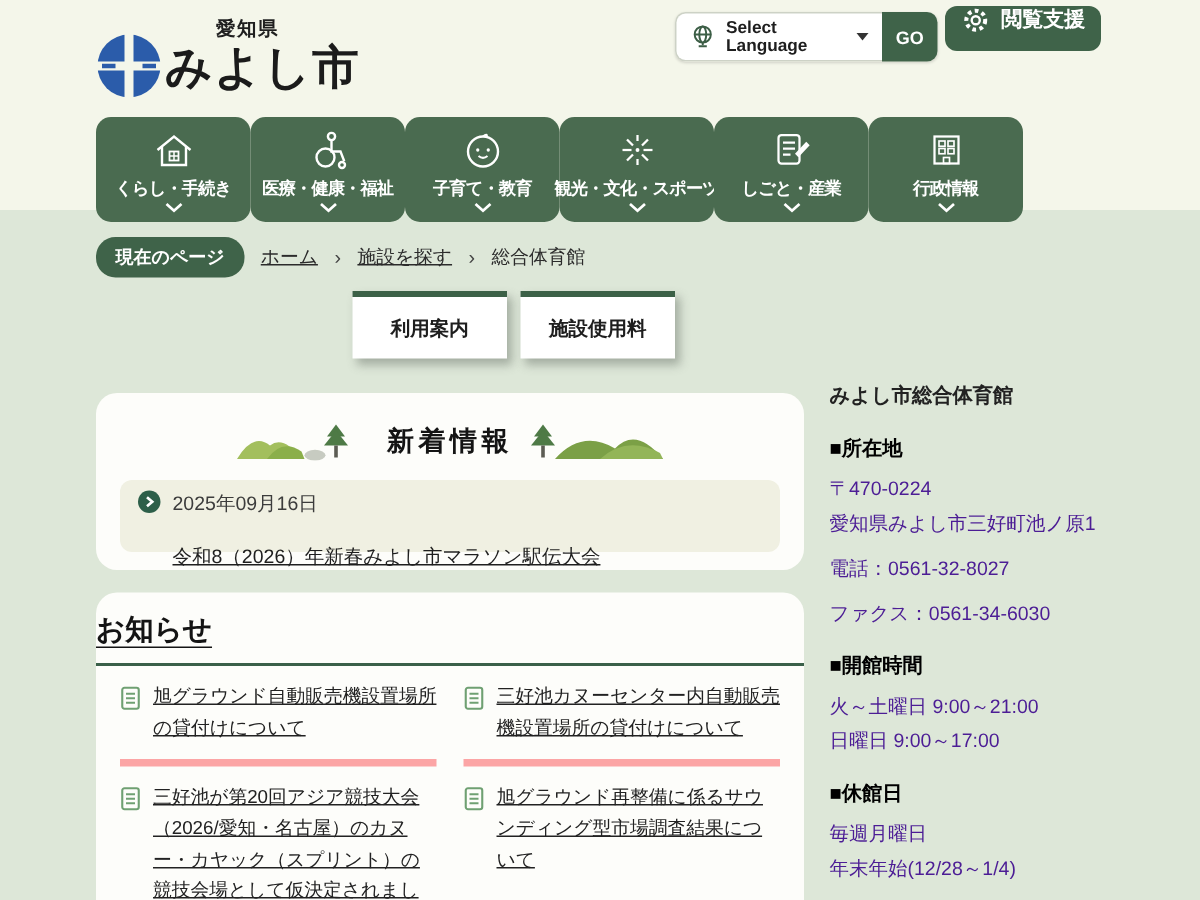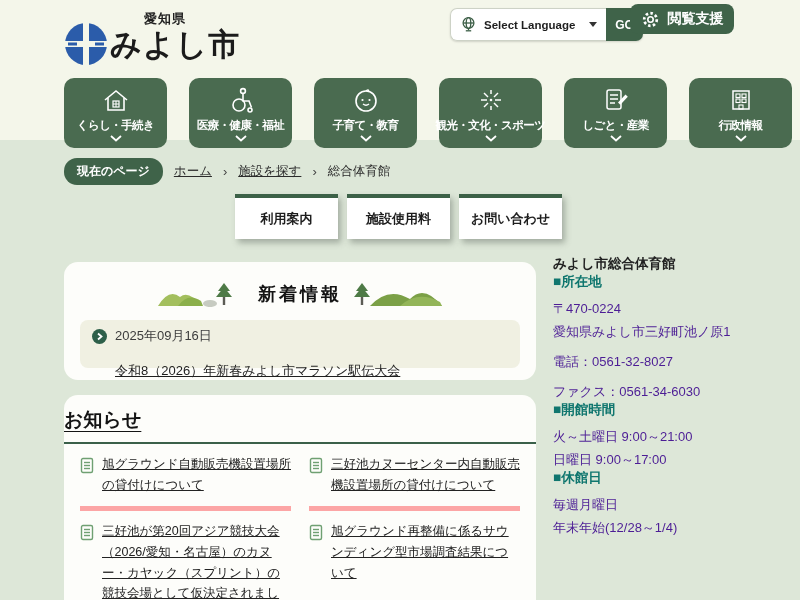--- a/index.html
+++ b/index.html
@@ -11,62 +11,62 @@
   body{margin:0;font-family:"Liberation Sans","DejaVu Sans",sans-serif;}
   .page{position:relative;width:800px;height:600px;background:var(--page_sage);overflow:hidden;}
   .header{position:absolute;top:0;left:0;width:800px;height:140px;background:var(--header_cream);}
 
   .logo{position:absolute;left:64px;top:6px;width:180px;height:64px;cursor:pointer;}
   .emblem{position:absolute;left:0;top:16px;}
   .pref{position:absolute;left:80px;top:4px;font-size:13px;font-weight:bold;color:#1f1f1f;letter-spacing:1px;}
   .city{position:absolute;left:46px;top:18px;font-size:31px;font-weight:bold;color:#1b1b1b;letter-spacing:1px;}
 
   .lang{position:absolute;left:450px;top:8px;height:33px;display:flex;box-shadow:0 1px 2px rgba(0,0,0,.15);border-radius:7px;}
-  .lang-box{display:flex;align-items:center;gap:7px;background:#fff;border:1px solid #cdd2c6;border-right:none;border-radius:7px 0 0 7px;padding:0 9px;width:156px;cursor:pointer;}
+  .lang-box{display:flex;align-items:center;gap:7px;background:#fff;border:1px solid #cdd2c6;border-right:none;border-radius:7px 0 0 7px;padding:0 9px;width:138px;cursor:pointer;}
   .lang-label{font-size:11.5px;color:#1e1e1e;font-weight:bold;flex:1;}
   .caret{width:0;height:0;border-left:4px solid transparent;border-right:4px solid transparent;border-top:5px solid #333;}
   .go-btn{width:37px;background:var(--accent);color:#fff;font-weight:bold;font-size:12px;display:flex;align-items:center;justify-content:center;border-radius:0 7px 7px 0;cursor:pointer;border:none;}
 
-  .support-btn{position:absolute;left:630px;top:4px;width:104px;height:30px;background:var(--accent);border-radius:8px;color:#fff;display:flex;align-items:center;justify-content:center;gap:8px;font-size:14px;font-weight:bold;cursor:pointer;border:none;}
-
-  .nav{position:absolute;top:78px;left:64px;display:flex;gap:22px;}
+  .support-btn{position:absolute;left:630px;top:4px;width:104px;height:30px;background:var(--accent);border-radius:8px;color:#fff;display:flex;justify-content:center;gap:8px;font-size:14px;font-weight:bold;cursor:pointer;border:none;}
+
+  .nav{position:absolute;top:78px;left:64px;display:flex;gap:0;}
   .nav-btn{width:103px;height:70px;background:var(--nav_green);border-radius:10px;color:#fff;display:flex;flex-direction:column;align-items:center;padding-top:7px;cursor:pointer;border:none;}
   .nav-icon{height:30px;display:flex;align-items:center;justify-content:center;}
   .nav-label{font-size:11.5px;font-weight:bold;margin-top:3px;white-space:nowrap;letter-spacing:-0.6px;}
   .nav-chevron{margin-top:2px;line-height:0;}
 
   .breadcrumb{position:absolute;top:158px;left:64px;display:flex;align-items:center;gap:11px;}
   .crumb-pill{background:var(--accent);color:#fff;font-size:12px;font-weight:bold;border-radius:13px;padding:5px 13px;}
   .crumb-link{font-size:12.5px;color:#2b2b2b;text-decoration:underline;cursor:pointer;}
   .crumb-sep{font-size:13px;color:#444;}
   .crumb-current{font-size:12.5px;color:#2b2b2b;}
 
   .tabs{position:absolute;top:194px;left:235px;display:flex;gap:9px;}
   .tab{width:103px;height:45px;background:#fff;border:none;border-top:4px solid var(--tab_border);box-shadow:3px 4px 6px rgba(95,105,95,.45);display:flex;align-items:center;justify-content:center;font-size:13px;font-weight:bold;color:#1e1e1e;cursor:pointer;}
 
   .news-card{position:absolute;left:64px;top:262px;width:472px;height:118px;background:var(--card_white);border-radius:14px;}
   .news-head{display:flex;align-items:center;justify-content:center;gap:10px;padding-top:18px;}
   .news-title{font-size:18px;font-weight:bold;letter-spacing:3px;color:#141414;}
   .news-item{position:absolute;left:16px;top:58px;width:440px;height:48px;background:var(--item_beige);border-radius:8px;padding:7px 12px;}
-  .news-date-row{display:flex;align-items:center;gap:8px;}
+  .news-date-row{display:flex;gap:8px;}
   .arrow-badge{width:15px;height:15px;border-radius:50%;background:#2d5f49;display:flex;align-items:center;justify-content:center;flex:none;}
   .news-date{font-size:13px;color:#3c3c3c;}
   .news-link{display:block;margin-left:23px;margin-top:17px;font-size:13px;color:#1f1f1f;text-decoration:underline;cursor:pointer;}
 
   .notice-card{position:absolute;left:64px;top:395px;width:472px;min-height:215px;background:var(--card_white);border-radius:14px 14px 0 0;padding-top:12px;}
   .notice-title{font-size:19px;font-weight:bold;color:#141414;text-decoration:underline;text-underline-offset:5px;display:inline-block;}
   .notice-hr{margin-top:9px;border-bottom:2px solid #3a6049;}
   .notice-grid{display:grid;grid-template-columns:1fr 1fr;column-gap:18px;padding:0 16px;}
   .notice-item{display:flex;gap:8px;padding:10px 0 11px;border-bottom:5px solid #fca5a5;justify-content:space-between;}
   .doc-icon{flex:none;margin-top:3px;line-height:0;}
   .notice-link{font-size:12.5px;line-height:1.65;color:var(--link_text);text-decoration:underline;cursor:pointer;}
 
   .sidebar{position:absolute;left:553px;top:255px;width:196px;color:#2e2e2e;}
   .fac-name{font-size:13.5px;font-weight:bold;color:#222;}
-  .fac-heading{font-size:13.5px;font-weight:bold;color:#0f766e;margin-bottom:9px;}
+  .fac-heading{font-size:13.5px;font-weight:bold;color:#000000;margin-top:17px;margin-bottom:9px;}
   .fac-line{font-size:13px;margin-top:5px;color:#4c1d95;}
   .fac-line.spaced{margin-top:12px;}
 
   .watermark{position:absolute;left:649px;top:565px;font-size:29px;font-weight:bold;color:#0a0a0a;white-space:nowrap;margin-top:32px;}
 </style>
 </head>
 <body>
 
 <div class="page">
   <div class="header"></div>
@@ -226,21 +226,20 @@
     <a class="crumb-link">ホーム</a>
     <span class="crumb-sep">›</span>
     <a class="crumb-link">施設を探す</a>
     <span class="crumb-sep">›</span>
     <span class="crumb-current">総合体育館</span>
   </div>
 
   <div class="tabs">
     <button class="tab">利用案内</button>
     <button class="tab">施設使用料</button>
-    <button class="tab">お問い合わせ</button>
   </div>
 
   <section class="news-card">
     <div class="news-head">
       <span style="line-height:0;">
         <svg width="92" height="27" viewBox="0 0 92 27">
           <path d="M2 26 Q13 8 24 17 Q33 10 45 26 Z" fill="#a3bf5d"></path>
           <path d="M22 26 Q32 12 45 21 L47 26 Z" fill="#8baf4a"></path>
           <ellipse cx="54" cy="23.5" rx="7" ry="3.6" fill="#c7cbc1"></ellipse>
           <path d="M68 3 L74 11 L62 11 Z" fill="#4e7a46"></path>

